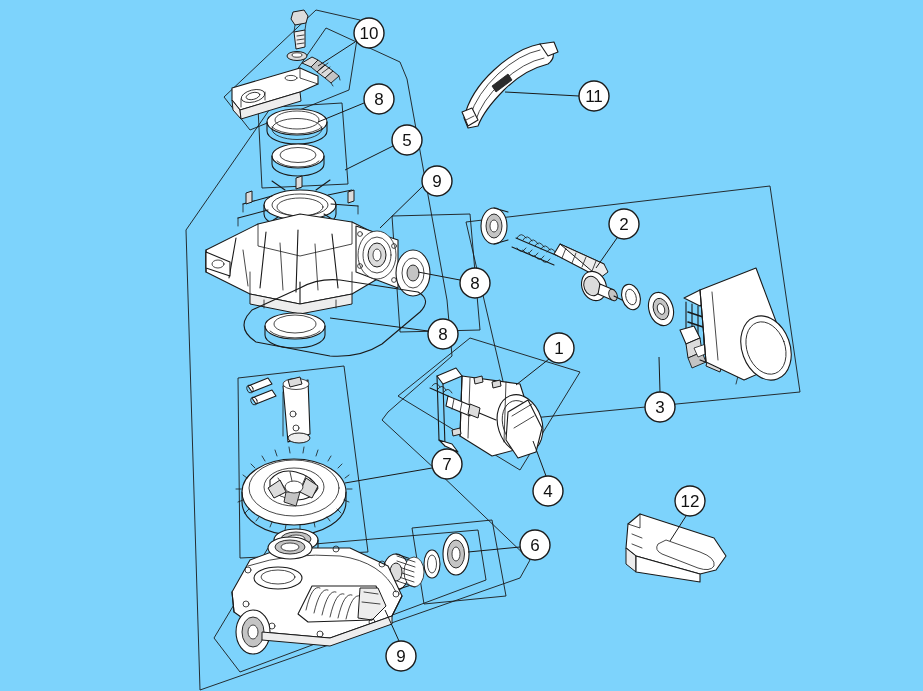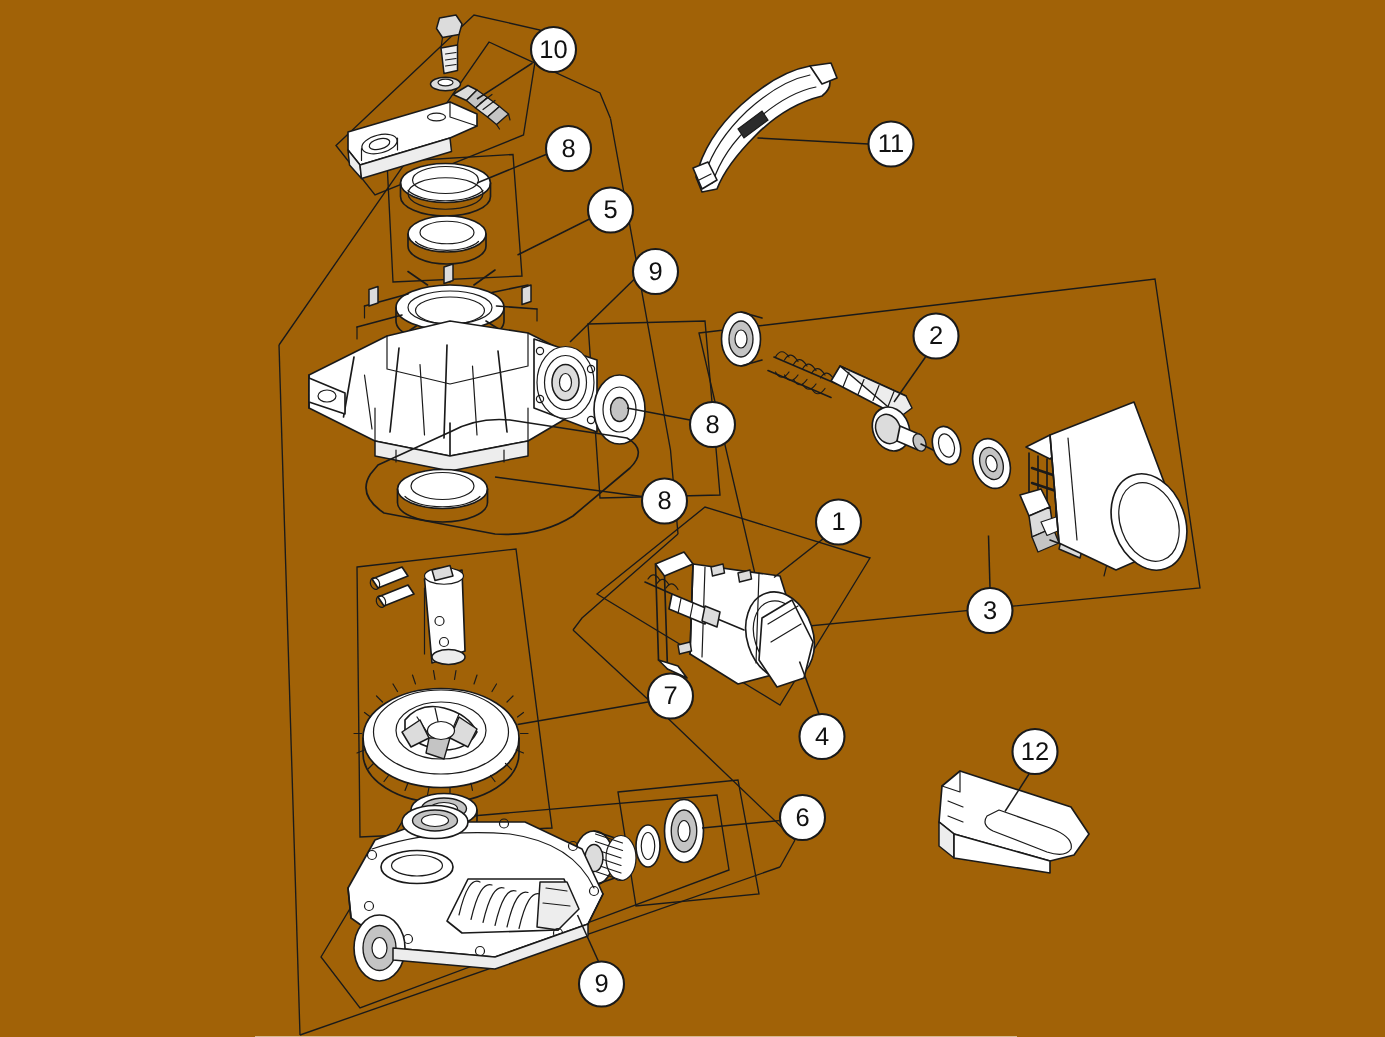--- a/index.html
+++ b/index.html
@@ -4,21 +4,21 @@
 <title>Exploded Parts Diagram</title>
 <style>
   html,body{margin:0;padding:0;background:#ffffff;}
   body{
     font-family:"Liberation Sans", sans-serif;
     width:923px;height:691px;overflow:hidden;
   }
   #diagram-root{
     position:relative;
     width:923px;height:691px;
-    background:#a16207;
+    background:#7dd3fc;
   }
   #diagram-svg{
     position:absolute;left:0;top:0;
     width:923px;height:691px;
     display:block;
   }
   .callout-text{
     font-family:"Liberation Sans", sans-serif;
     font-size:17px;
     fill:#111111;

